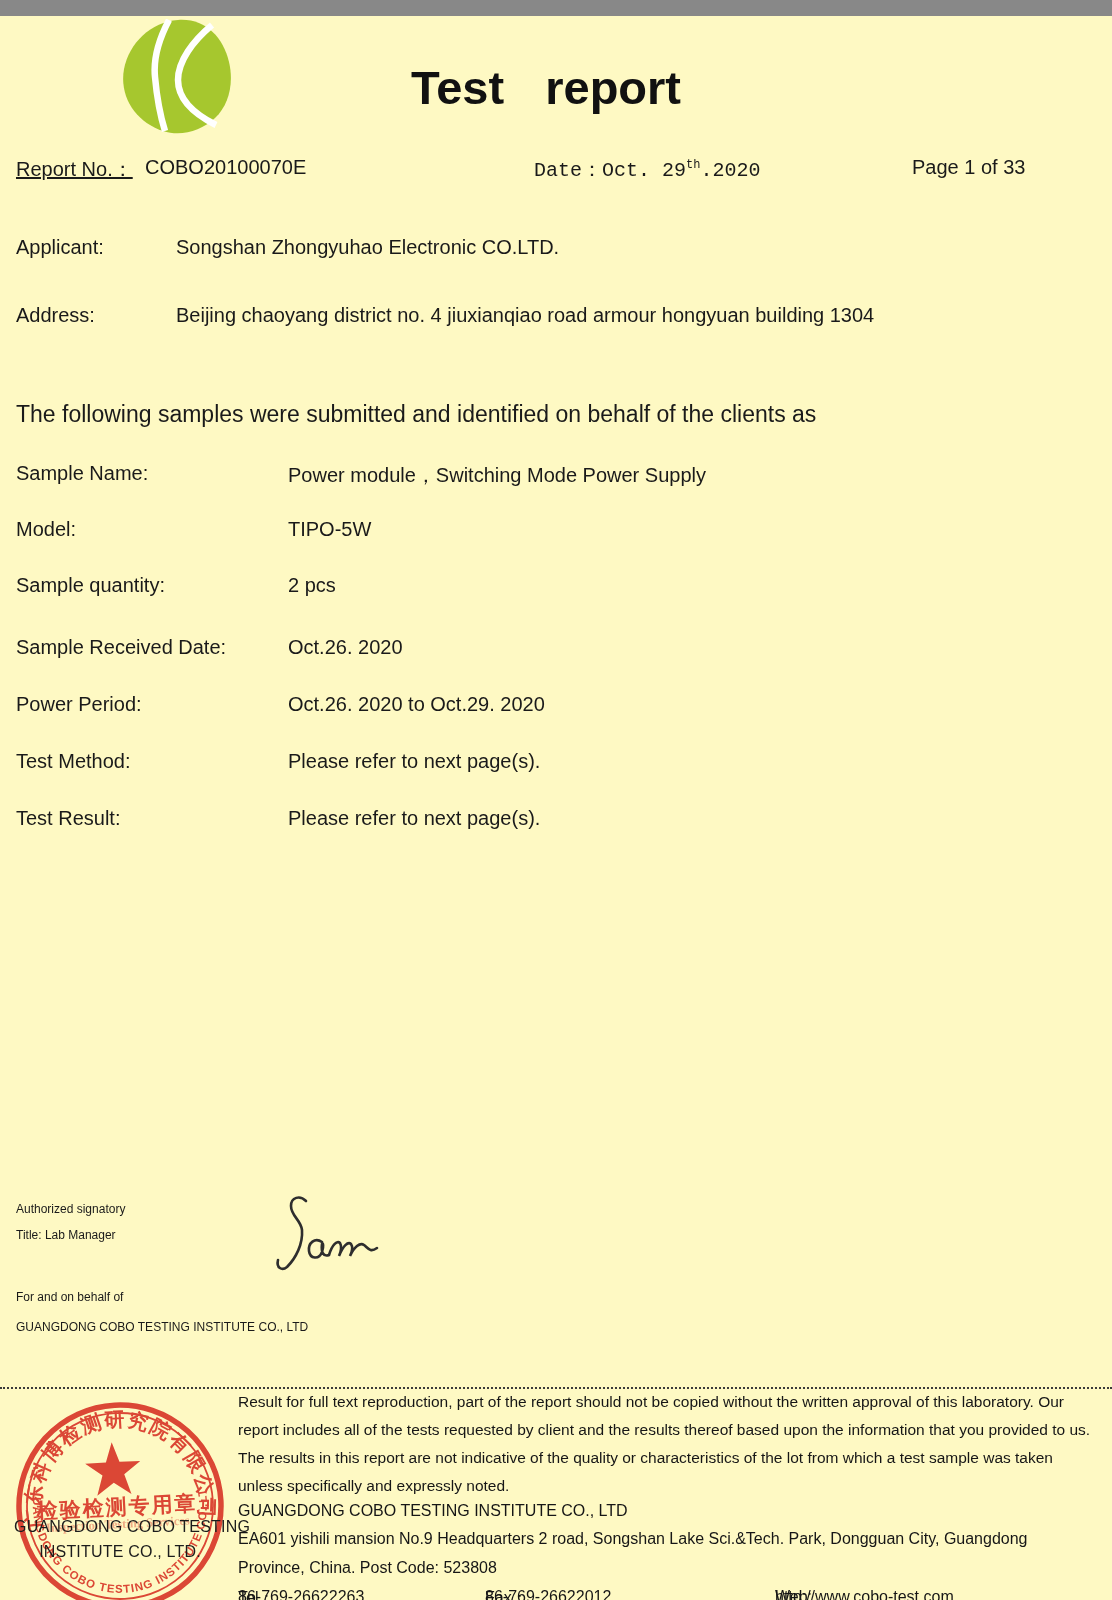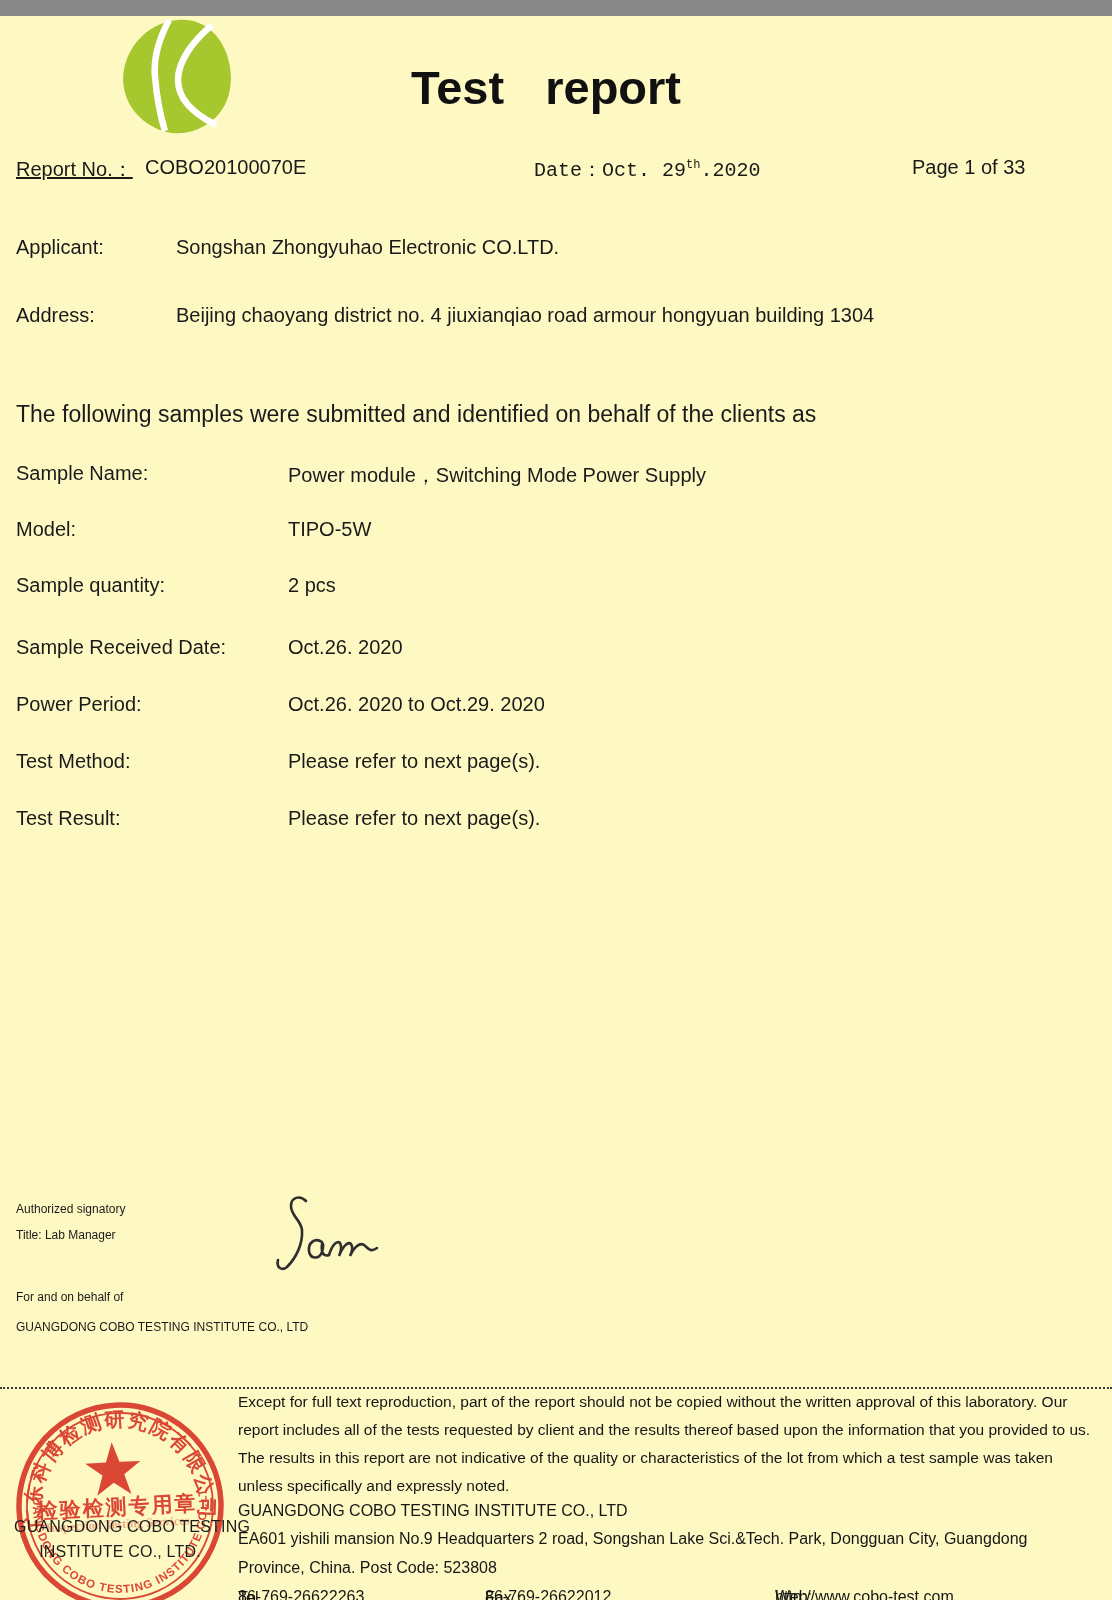--- a/index.html
+++ b/index.html
@@ -139,21 +139,21 @@
       <text x="103" y="128" font-size="12.5" font-weight="bold" fill="#d93a2b" opacity="0.45" text-anchor="middle" font-family="Liberation Serif, serif">Inspection Testing Services</text>
       <text font-size="11.5" font-weight="bold" fill="#d93a2b" letter-spacing="1" text-anchor="middle" font-family="Liberation Sans, sans-serif">
         <textPath href="#arcBottom" startOffset="50%">GUANGDONG COBO TESTING INSTITUTE CO.,LTD</textPath>
       </text>
     </svg>
   </div>
 
   <div class="abs stamp-overlay" style="top:1502px;">GUANGDONG COBO TESTING</div>
   <div class="abs stamp-overlay" style="top:1527px;">INSTITUTE CO., LTD.</div>
 
-  <div class="abs foot" style="top:1377px;">Except for full text reproduction, part of the report should not be copied without the written approval of this laboratory. Our</div>
+  <div class="abs foot" style="top:1377px;">Result for full text reproduction, part of the report should not be copied without the written approval of this laboratory. Our</div>
   <div class="abs foot" style="top:1405px;">report includes all of the tests requested by client and the results thereof based upon the information that you provided to us.</div>
   <div class="abs foot" style="top:1433px;">The results in this report are not indicative of the quality or characteristics of the lot from which a test sample was taken</div>
   <div class="abs foot" style="top:1461px;">unless specifically and expressly noted.</div>
 
   <div class="abs foot-co" style="top:1486px;">GUANGDONG COBO TESTING INSTITUTE CO., LTD</div>
   <div class="abs foot-co" style="top:1514px;">EA601 yishili mansion No.9 Headquarters 2 road, Songshan Lake Sci.&amp;Tech. Park, Dongguan City, Guangdong</div>
   <div class="abs foot-co" style="top:1543px;">Province, China. Post Code: 523808</div>
 
   <div class="abs foot-co telrow" style="top:1572px;left:0;width:100%;">
     <span style="left:238px;">

